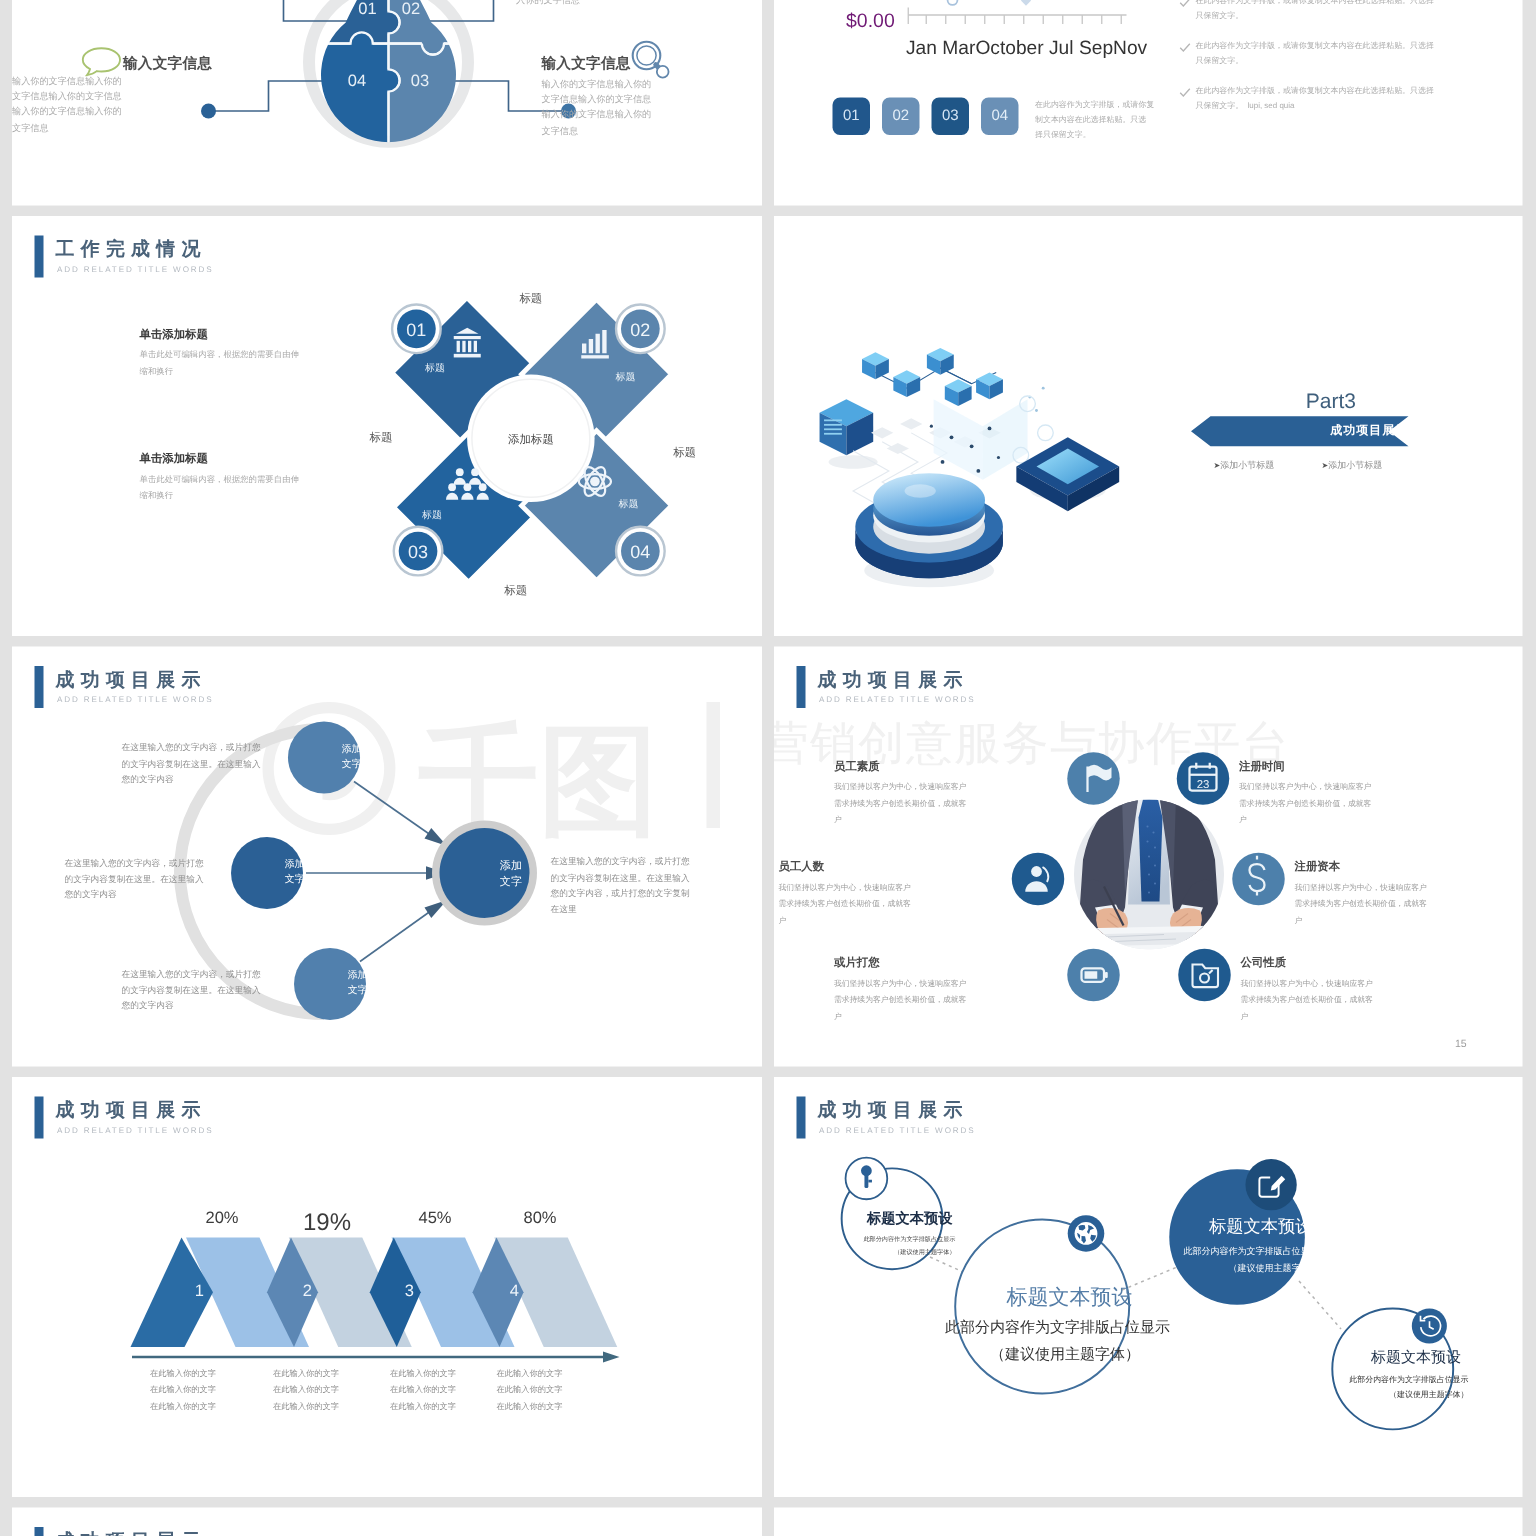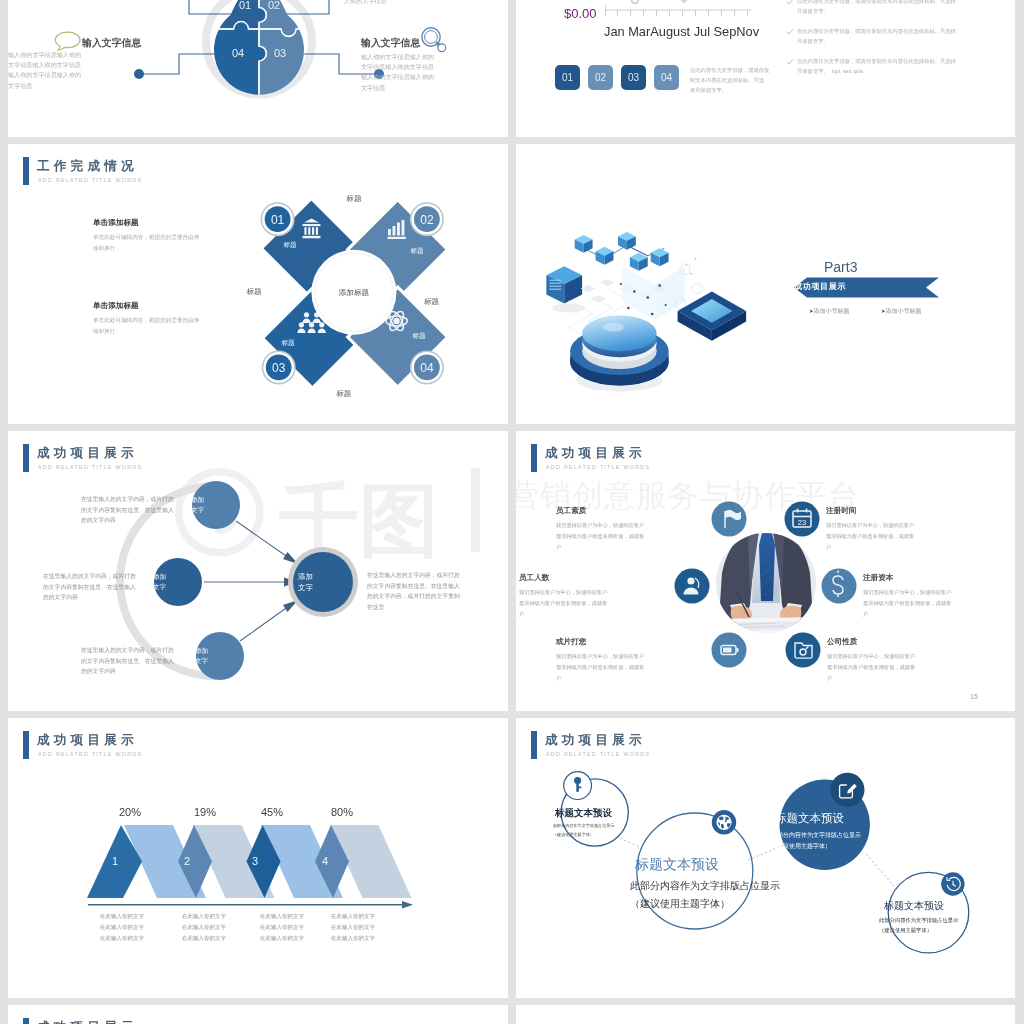--- a/index.html
+++ b/index.html
@@ -11,21 +11,21 @@
 .r0{top:-143px}.r1{top:144px}.r2{top:431px}.r3{top:718px}.r4{top:1005px}
 .abs{position:absolute}
 svg{display:block;overflow:visible}
 
 .stitle{position:absolute;left:15px;top:13px}
 .stitle .bar{position:absolute;left:0;top:0;width:6px;height:28px;background:#2b6195}
 .stitle .zh{position:absolute;left:14px;top:1px;font-size:12.6px;color:#4a6279;letter-spacing:4.2px;font-weight:700;line-height:16px;white-space:nowrap}
 .stitle .en{position:absolute;left:15px;top:20px;font-size:5.4px;color:#b4bac1;letter-spacing:1.25px;white-space:nowrap;font-weight:400}
 .wm{position:absolute;pointer-events:none;-webkit-user-select:none;user-select:none}
 .tx{position:absolute;white-space:pre;line-height:1.55}
-.txc{position:absolute;white-space:pre;line-height:1.55;text-align:left}
+.txc{position:absolute;white-space:pre;line-height:1.55;text-align:right}
 .txr{position:absolute;white-space:pre;line-height:1.55;text-align:left}
 </style>
 </head>
 <body>
 
 <div class="page">
 
 <div class="slide c1 r0">
   <svg class="abs" style="left:0;top:0" width="500" height="280" viewBox="0 0 500 280">
     <defs>
@@ -114,21 +114,21 @@
           <path d="M78.5 13 V19"></path>
           <path d="M91.5 13 V19"></path>
           <path d="M104.5 13 V19"></path>
       <path d="M117.5 13 V19"></path>
           <path d="M130.5 13 V19"></path>
           <path d="M143.5 13 V19"></path>
     </g>
     <circle cx="31" cy="3" r="3.3" fill="none" stroke="#a9c3dd" stroke-width="1.2"></circle>
     <path d="M80 0 L83.4 3.4 L80 6.8 L76.6 3.4 Z" fill="#cbdaea"></path>
   </svg>
-  <div class="tx" style="left:88px;top:165px;font-size:12.8px;color:#333"><span>Jan</span> <span>Mar</span><span>August</span> <span>Jul</span> <span>Sep</span><span>Nov</span></div>
+  <div class="tx" style="left:88px;top:165px;font-size:12.8px;color:#333"><span>Jan</span> <span>Mar</span><span>October</span> <span>Jul</span> <span>Sep</span><span>Nov</span></div>
 
   <div class="abs" style="left:39px;top:208px;width:25px;height:25px;border-radius:5px;background:#21578c;display:flex;align-items:center;justify-content:center">
         <span style="font-size:10px;color:#d6e6f5">01</span>
       </div>
   <div class="abs" style="left:72px;top:208px;width:25px;height:25px;border-radius:5px;background:#6a90b6;display:flex;align-items:center;justify-content:center">
         <span style="font-size:10px;color:#e4eff8">02</span>
       </div>
   <div class="abs" style="left:105px;top:208px;width:25px;height:25px;border-radius:5px;background:#1f5687;display:flex;align-items:center;justify-content:center">
         <span style="font-size:10px;color:#d6e6f5">03</span>
       </div>
@@ -593,21 +593,21 @@
       <path d="M186 107 L204 143.5 L188 180 L170 143.5 Z" fill="#5c87b4"></path>
       <path d="M254.5 107 L272.5 143.5 L256.5 180 L238.5 143.5 Z" fill="#1f5f99"></path>
       <path d="M323 107 L341 143.5 L325 180 L307 143.5 Z" fill="#5c87b4"></path>
     </g>
 
     <path d="M80 186.7 H396" stroke="#41697f" stroke-width="1.6" fill="none"></path>
     <path d="M405 186.7 L394 183 L394 190.4 Z" fill="#41697f"></path>
   </svg>
 
   <div class="txc" style="left:111px;top:86px;width:40px;font-size:11px;color:#3c3c3c">20%</div>
-  <div class="txc" style="left:186px;top:86px;width:40px;font-size:11px;color:#3c3c3c">19%</div>
+  <div class="txc" style="left:186px;top:86px;width:40px;font-size:16px;color:#3c3c3c">19%</div>
   <div class="txc" style="left:253px;top:86px;width:40px;font-size:11px;color:#3c3c3c">45%</div>
   <div class="txc" style="left:323px;top:86px;width:40px;font-size:11px;color:#3c3c3c">80%</div>
 
   <div class="txc" style="left:104px;top:135px;width:24px;font-size:11px;color:#eef4fa">1</div>
   <div class="txc" style="left:176px;top:135px;width:24px;font-size:11px;color:#eef4fa">2</div>
   <div class="txc" style="left:244px;top:135px;width:24px;font-size:11px;color:#eef4fa">3</div>
   <div class="txc" style="left:314px;top:135px;width:24px;font-size:11px;color:#eef4fa">4</div>
 
   <div class="tx" style="left:92px;top:193px;font-size:5.5px;color:#8c8c8c;line-height:2">在此输入你的文字
 在此输入你的文字

